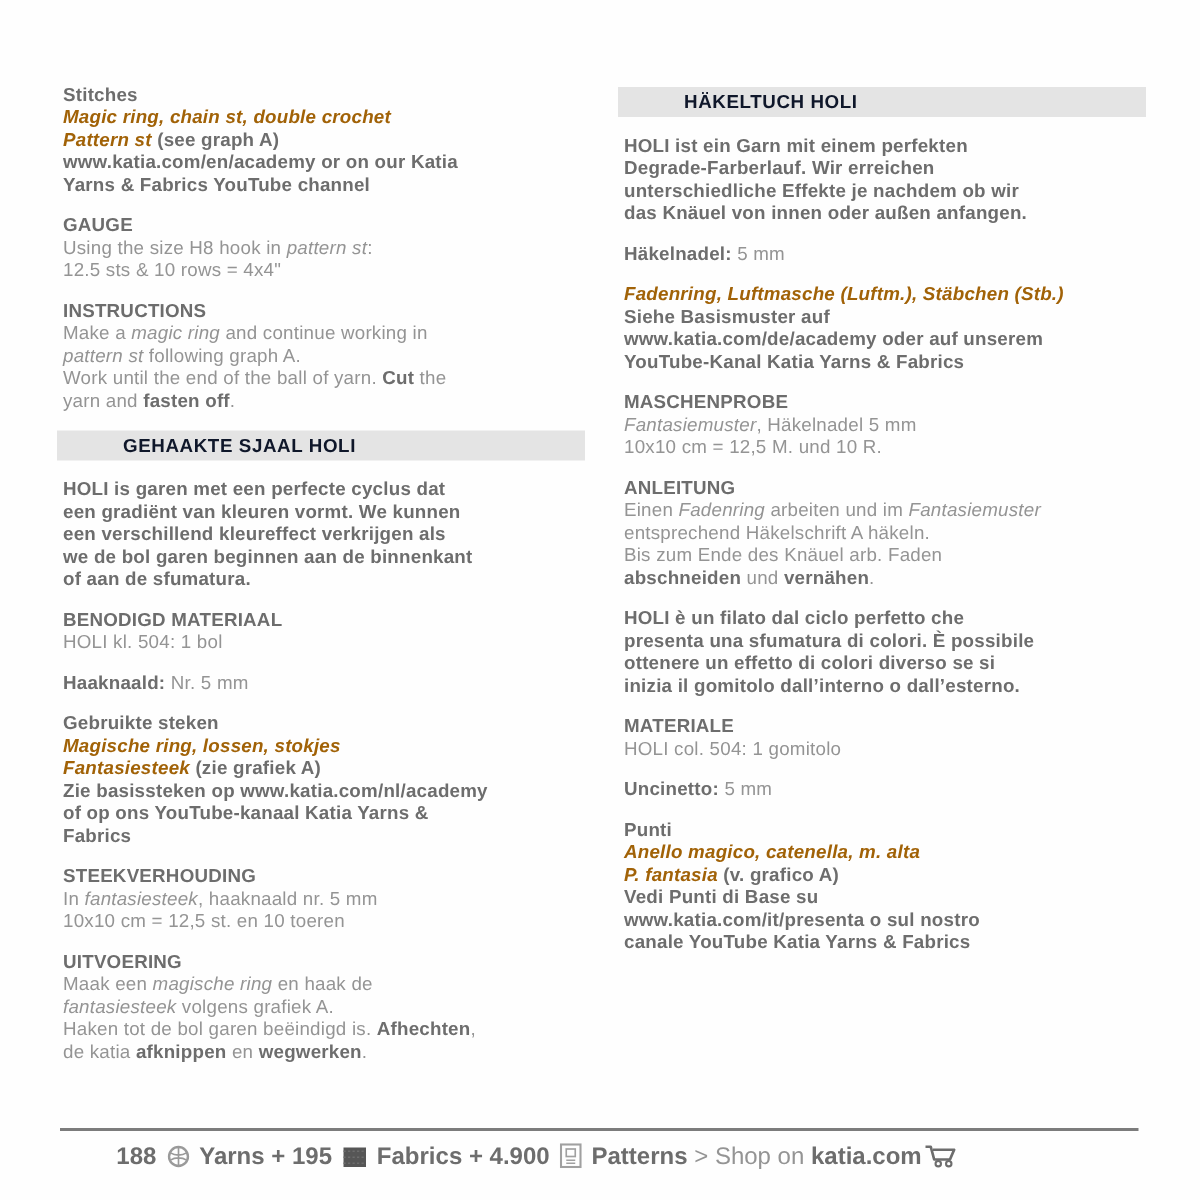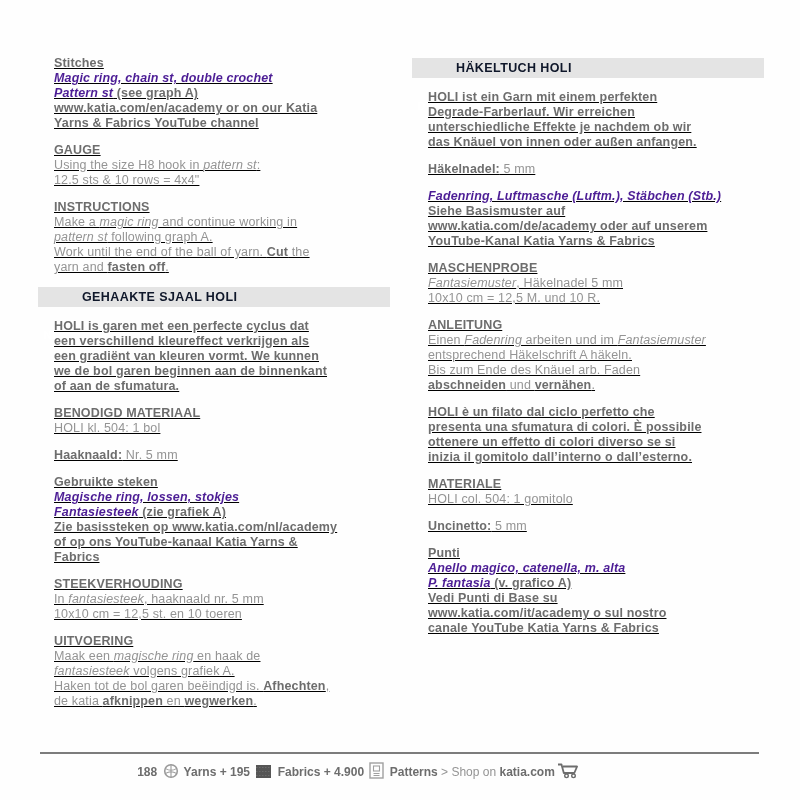--- a/index.html
+++ b/index.html
@@ -5,39 +5,39 @@
   html,body{margin:0;padding:0;}
   body{
     width:800px;height:800px;position:relative;overflow:hidden;
     background:#fefefe;
     font-family:"Liberation Sans","DejaVu Sans",sans-serif;
     -webkit-font-smoothing:antialiased;
   }
   .col{position:absolute;top:56px;width:352px;}
   .col-left{left:38px;}
   .col-right{left:412px;}
-  .block{margin:0 0 12px 16px;text-decoration:underline;}
+  .block{margin:0 0 12px 4px;}
   .line{white-space:pre;line-height:15px;font-size:12.5px;color:#949494;letter-spacing:.15px;}
   .run{color:#949494;}
   .run.b{font-weight:700;color:#6d6d6d;}
   .run.i{font-style:italic;}
-  .run.bi{font-weight:700;font-style:italic;color:#4c1d95;}
+  .run.bi{font-weight:700;font-style:italic;color:#a16207;}
   .lang-bar{display:flex;align-items:stretch;height:20px;background:#e4e4e4;margin:2px 0 12px 0;}
   .lang-badge{
     background:#58595b;color:#ffffff;font-weight:700;font-size:11.5px;
     width:28px;display:flex;align-items:center;justify-content:center;letter-spacing:.8px;margin-top:48px;
   }
   .lang-title{
     color:#0f172a;font-weight:700;font-size:12.5px;letter-spacing:.4px;
     display:flex;align-items:center;padding-left:16px;
   }
   .footer-rule{position:absolute;left:40px;top:752px;width:719px;height:2px;background:#7c7c7c;}
   .footer{
     position:absolute;left:0;top:762px;width:720px;text-align:center;
-    font-size:12px;line-height:20px;color:#8f8f8f;white-space:pre;
+    font-size:16px;line-height:20px;color:#8f8f8f;white-space:pre;
   }
   .footer .run.b{font-weight:700;color:#6d6d6d;}
   .ficon{display:inline-block;vertical-align:-3px;margin:0 2px;}
   .ficon svg{display:block;}
 </style>
 </head>
 <body>
 
 <div class="col col-left">
     <div class="block">
@@ -58,22 +58,22 @@
       <div class="line"><span class="run i">pattern st</span><span class="run "> following graph A.</span></div>
       <div class="line"><span class="run ">Work until the end of the ball of yarn. </span><span class="run b">Cut</span><span class="run "> the</span></div>
       <div class="line"><span class="run ">yarn and </span><span class="run b">fasten off</span><span class="run ">.</span></div>
     </div>
     <div class="lang-bar">
       <span class="lang-badge">NL</span>
       <span class="lang-title">GEHAAKTE SJAAL HOLI</span>
     </div>
     <div class="block">
       <div class="line"><span class="run b">HOLI is garen met een perfecte cyclus dat</span></div>
+      <div class="line"><span class="run b">een gradiënt van kleuren vormt. We kunnen</span></div>
       <div class="line"><span class="run b">een verschillend kleureffect verkrijgen als</span></div>
-      <div class="line"><span class="run b">een gradiënt van kleuren vormt. We kunnen</span></div>
       <div class="line"><span class="run b">we de bol garen beginnen aan de binnenkant</span></div>
       <div class="line"><span class="run b">of aan de sfumatura.</span></div>
     </div>
     <div class="block">
       <div class="line"><span class="run b">BENODIGD MATERIAAL</span></div>
       <div class="line"><span class="run ">HOLI kl. 504: 1 bol</span></div>
     </div>
     <div class="block">
       <div class="line"><span class="run b">Haaknaald:</span><span class="run "> Nr. 5 mm</span></div>
     </div>
@@ -141,21 +141,21 @@
       <div class="line"><span class="run ">HOLI col. 504: 1 gomitolo</span></div>
     </div>
     <div class="block">
       <div class="line"><span class="run b">Uncinetto:</span><span class="run "> 5 mm</span></div>
     </div>
     <div class="block">
       <div class="line"><span class="run b">Punti</span></div>
       <div class="line"><span class="run bi">Anello magico, catenella, m. alta</span></div>
       <div class="line"><span class="run bi">P. fantasia</span><span class="run b"> (v. grafico A)</span></div>
       <div class="line"><span class="run b">Vedi Punti di Base su</span></div>
-      <div class="line"><span class="run b">www.katia.com/it/academy o sul nostro</span></div>
+      <div class="line"><span class="run b">www.katia.com/it/presenta o sul nostro</span></div>
       <div class="line"><span class="run b">canale YouTube Katia Yarns &amp; Fabrics</span></div>
     </div>
   </div>
 
 <div class="footer-rule"></div>
 <div class="footer"><span class="run b">188 </span><span class="ficon"><svg width="16" height="16" viewBox="0 0 16 16">
         <circle cx="8" cy="8" r="6.3" fill="none" stroke="#9a9a9a" stroke-width="1.6"></circle>
         <path d="M2.6 5.6c3.2 2 7.6 2 10.8 0 M2.6 10.4c3.2-2 7.6-2 10.8 0 M8 1.7v12.6" fill="none" stroke="#9a9a9a" stroke-width="1.1"></path>
       </svg></span><span class="run b"> Yarns + 195 </span><span class="ficon"><svg width="17" height="15" viewBox="0 0 17 15">
         <rect x="1" y="1" width="15" height="13" fill="#565656"></rect>

